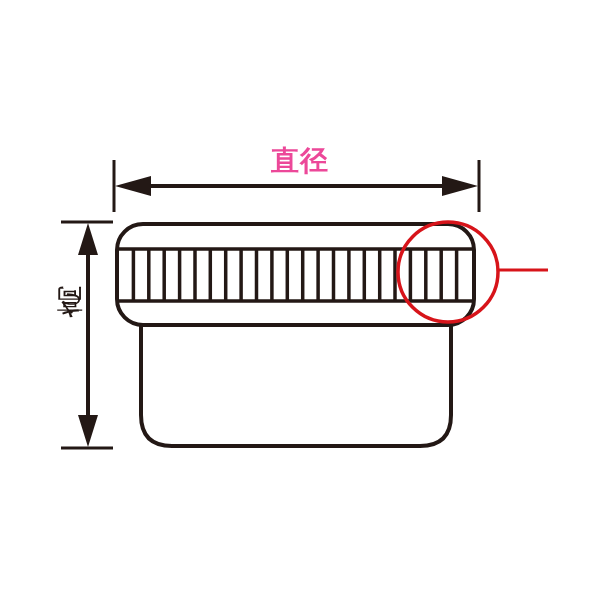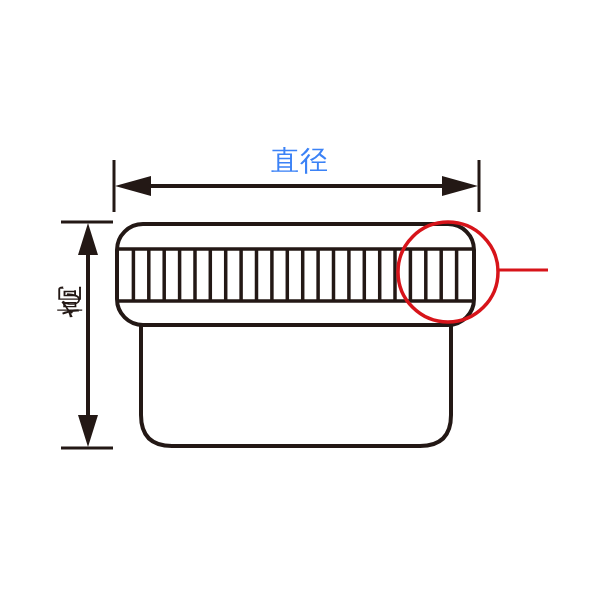--- a/index.html
+++ b/index.html
@@ -1,20 +1,20 @@
 <!DOCTYPE html>
 <html><head>
   <meta charset="utf-8">
   <style>
     html, body { margin: 0; padding: 0; background: #ffffff; }
     body { width: 600px; height: 600px; overflow: hidden; position: relative; font-family: "DejaVu Sans", sans-serif; }
     #stage { position: absolute; left: 0; top: 0; width: 600px; height: 600px; }
     .label-width {
       position: absolute; left: 240px; top: 142px; width: 120px; text-align: center;
-      font-size: 28px; color: #3b82f6; letter-spacing: 1px; font-weight: 400;
+      font-size: 28px; color: #ec4899; letter-spacing: 1px; font-weight: 700;
     }
     .label-height {
       position: absolute; left: 40px; top: 292px; width: 60px; height: 60px;
       font-size: 28px; color: #231815; font-weight: 300;
       writing-mode: vertical-rl; transform: rotate(180deg);
       display: flex; align-items: center; justify-content: center;
     }
   </style>
 </head>
 <body>

